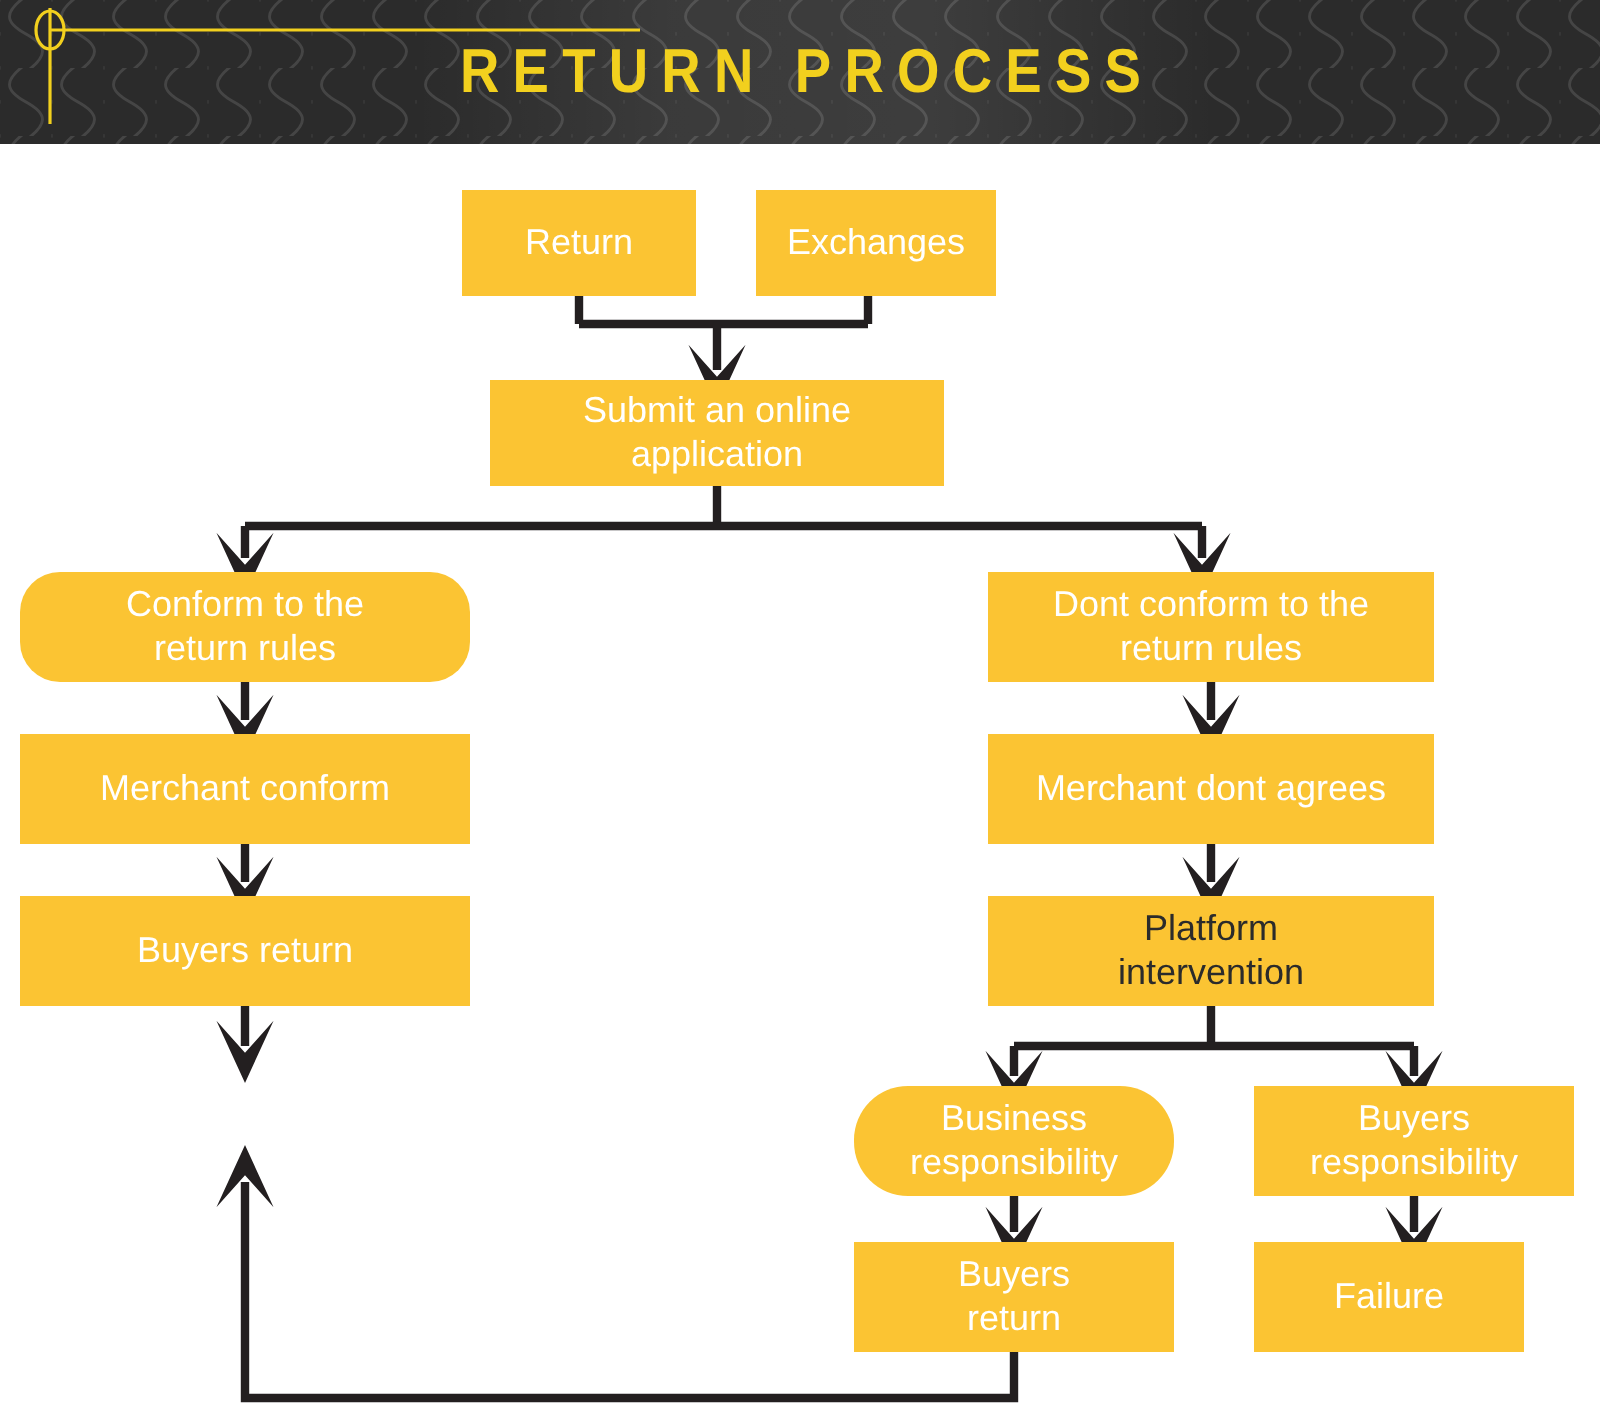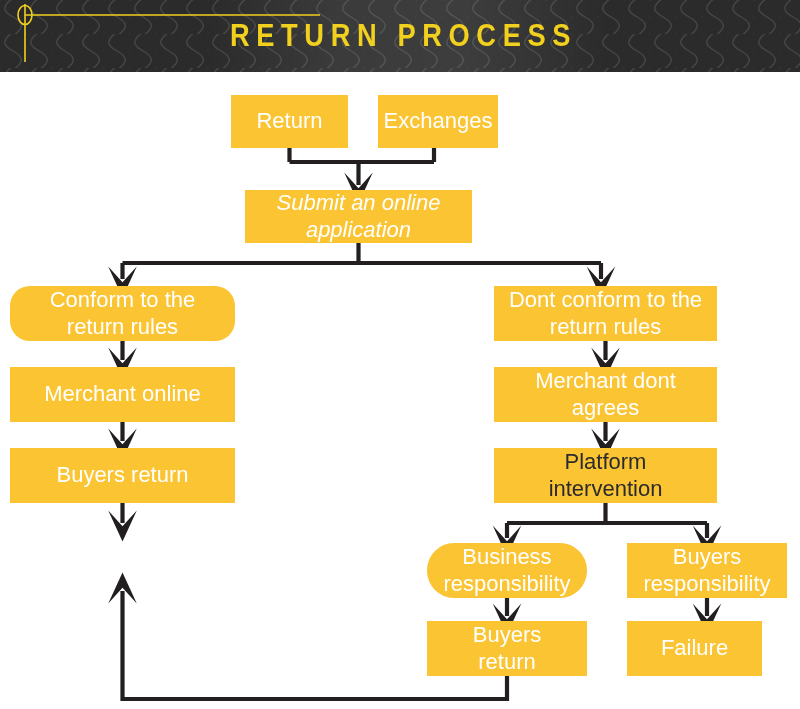--- a/index.html
+++ b/index.html
@@ -76,21 +76,21 @@
   
   .node {
     position: absolute;
     background: #fbc433;
     display: flex;
     align-items: center;
     justify-content: center;
     text-align: center;
     color: #ffffff;
     font-family: "Liberation Sans", sans-serif;
-    font-size: 22px;
+    font-size: 18px;
     line-height: 1.22;
     box-sizing: border-box;
     padding: 2px 6px;
     white-space: pre-line;
   }
   .node.dark-text { color: #2b2b2b; }
 </style>
 </head>
 <body>
 
@@ -157,27 +157,27 @@
       <path d="M707,526 L707,544" marker-end="url(#arrowhead)"></path>
 
       <path d="M507,604 L507,627 L122.5,627 L122.5,519" marker-end="url(#arrowhead)"></path>
     </g>
   </svg>
 
   <div class="node" style="left:231px;top:23px;width:117px;height:53px;">Return</div>
 
   <div class="node" style="left:378px;top:23px;width:120px;height:53px;">Exchanges</div>
 
-  <div class="node" style="left:245px;top:118px;width:227px;height:53px;font-style:italic;">Submit an online
+  <div class="node" style="left:245px;top:118px;width:227px;height:53px;">Submit an online
 application</div>
 
   <div class="node" style="left:10px;top:214px;width:225px;height:55px;border-radius:20px;">Conform to the
 return rules</div>
 
-  <div class="node" style="left:10px;top:295px;width:225px;height:55px;">Merchant online</div>
+  <div class="node" style="left:10px;top:295px;width:225px;height:55px;">Merchant conform</div>
 
   <div class="node" style="left:10px;top:376px;width:225px;height:55px;">Buyers return</div>
 
 
   <div class="node" style="left:494px;top:214px;width:223px;height:55px;">Dont conform to the
 return rules</div>
 
   <div class="node" style="left:494px;top:295px;width:223px;height:55px;">Merchant dont agrees</div>
 
   <div class="node dark-text" style="left:494px;top:376px;width:223px;height:55px;">Platform

